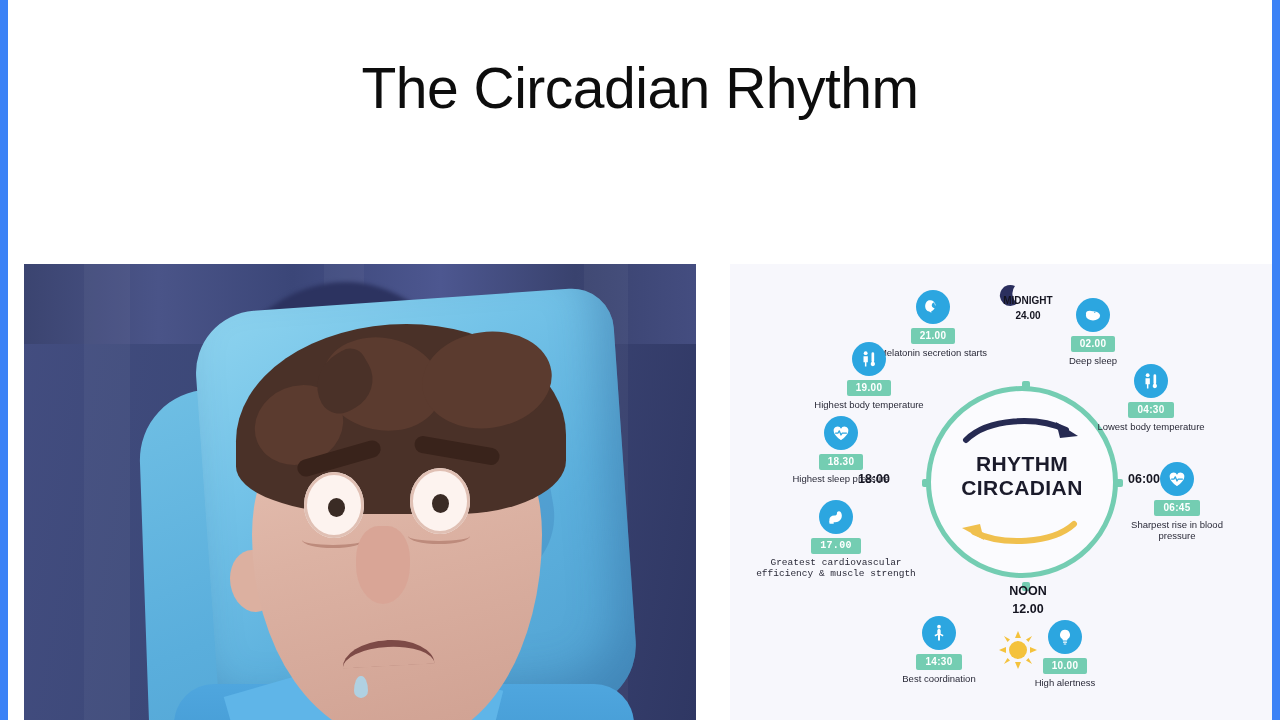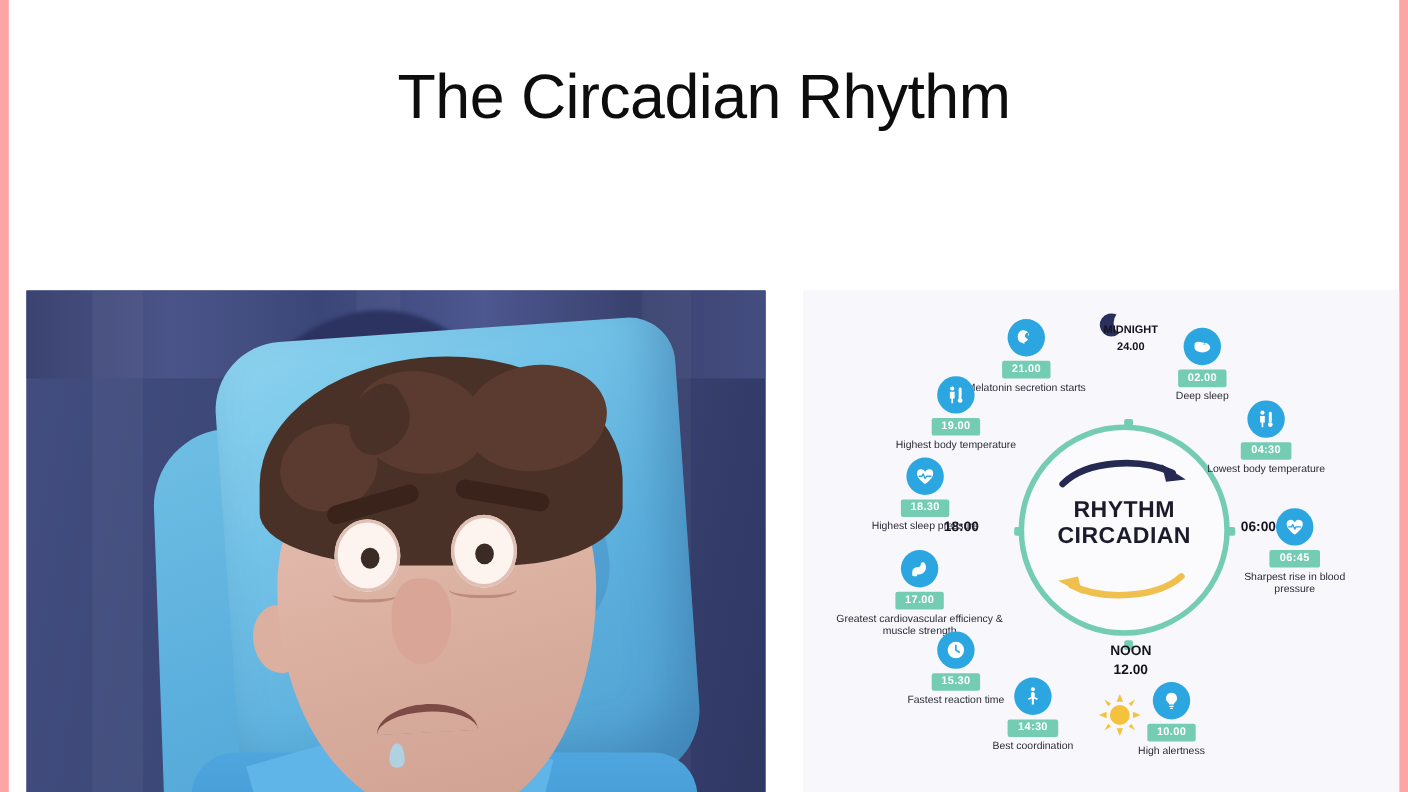--- a/index.html
+++ b/index.html
@@ -1,19 +1,19 @@
 <!DOCTYPE html>
 <html><head>
 <meta charset="utf-8">
 <style>
   * { margin:0; padding:0; box-sizing:border-box; }
   html,body { width:1280px; height:720px; overflow:hidden; background:#000; }
   body { font-family:"Liberation Sans", sans-serif; }
 
-  .slide-frame{ position:absolute; left:0; top:0; width:1280px; height:720px; background:#fca5a5; }
+  .slide-frame{ position:absolute; left:0; top:0; width:1280px; height:720px; background:#3b82f6; }
   .slide{ position:absolute; left:8px; top:0; width:1264px; height:720px; background:#ffffff; }
 
   .slide-title{
     position:absolute; left:0; top:55px; width:100%;
     text-align:center; font-size:57px; font-weight:400; color:#0d0d0d;
     letter-spacing:-0.5px; font-family:"Liberation Sans", sans-serif;
   }
 
   
   .photo{
@@ -123,21 +123,21 @@
     width:34px; height:34px; border-radius:50%; background:#2ca6e0;
     margin:0 auto; display:flex; align-items:center; justify-content:center;
   }
   .node .badge{
     display:inline-block; margin-top:4px; background:#74cdb2; color:#ffffff;
     font-size:10px; font-weight:700; padding:2px 9px 2.5px; border-radius:2px; letter-spacing:.3px;
   }
   .node .cap{
     margin-top:3px; font-size:9.5px; color:#2a2a38; line-height:1.25; font-weight:400;
   }
-  .node.wide{ width:168px; }
+  .node.wide{ width:168px;font-family:Liberation Mono, monospace; }
 
   svg{ display:block; }
 </style>
 </head>
 <body>
 
 <div class="slide-frame">
   <div class="slide">
 
     <div class="slide-title">The Circadian Rhythm</div>
@@ -315,30 +315,20 @@
           <svg viewBox="0 0 24 24" width="20" height="20">
             <path d="M4 15.5c0-3.2 2.6-5.2 5.8-5.2 2.2 0 3.4-1 3.4-3.2 0-1.2 1-2.1 2.2-2.1 2.1 0 3.6 2.3 3.6 5.2 0 4.6-3.2 8.1-7.8 8.1H6.2A2.2 2.2 0 0 1 4 16.1z" fill="#fff"></path>
             <path d="M4 16.8h5.2v3.4H5.4A1.4 1.4 0 0 1 4 18.8z" fill="#fff"></path>
           </svg>
         </div>
         <span class="badge">17.00</span>
         <div class="cap">Greatest cardiovascular efficiency &amp; muscle strength</div>
       </div>
 
 
-      <div class="node" style="left:80px; top:310px;">
-        <div class="circ">
-          <svg viewBox="0 0 24 24" width="20" height="20">
-            <circle cx="12" cy="12" r="9" fill="#fff"></circle>
-            <path d="M12 6.8V12l3.6 2.4" stroke="#2ca6e0" stroke-width="1.8" fill="none" stroke-linecap="round"></path>
-          </svg>
-        </div>
-        <span class="badge">15.30</span>
-        <div class="cap">Fastest reaction time</div>
-      </div>
 
       <div class="node" style="left:150px; top:352px;">
         <div class="circ">
           <svg viewBox="0 0 24 24" width="20" height="20">
             <circle cx="12" cy="4.4" r="2.2" fill="#fff"></circle>
             <path d="M12 7.2c1.2 0 2 .8 2 2v3.6l3.4 1.6-.9 1.7-3.3-1.6V21h-2.4v-6.5l-3.3 1.6-.9-1.7L10 12.8V9.2c0-1.2.8-2 2-2z" fill="#fff"></path>
           </svg>
         </div>
         <span class="badge">14:30</span>
         <div class="cap">Best coordination</div>

